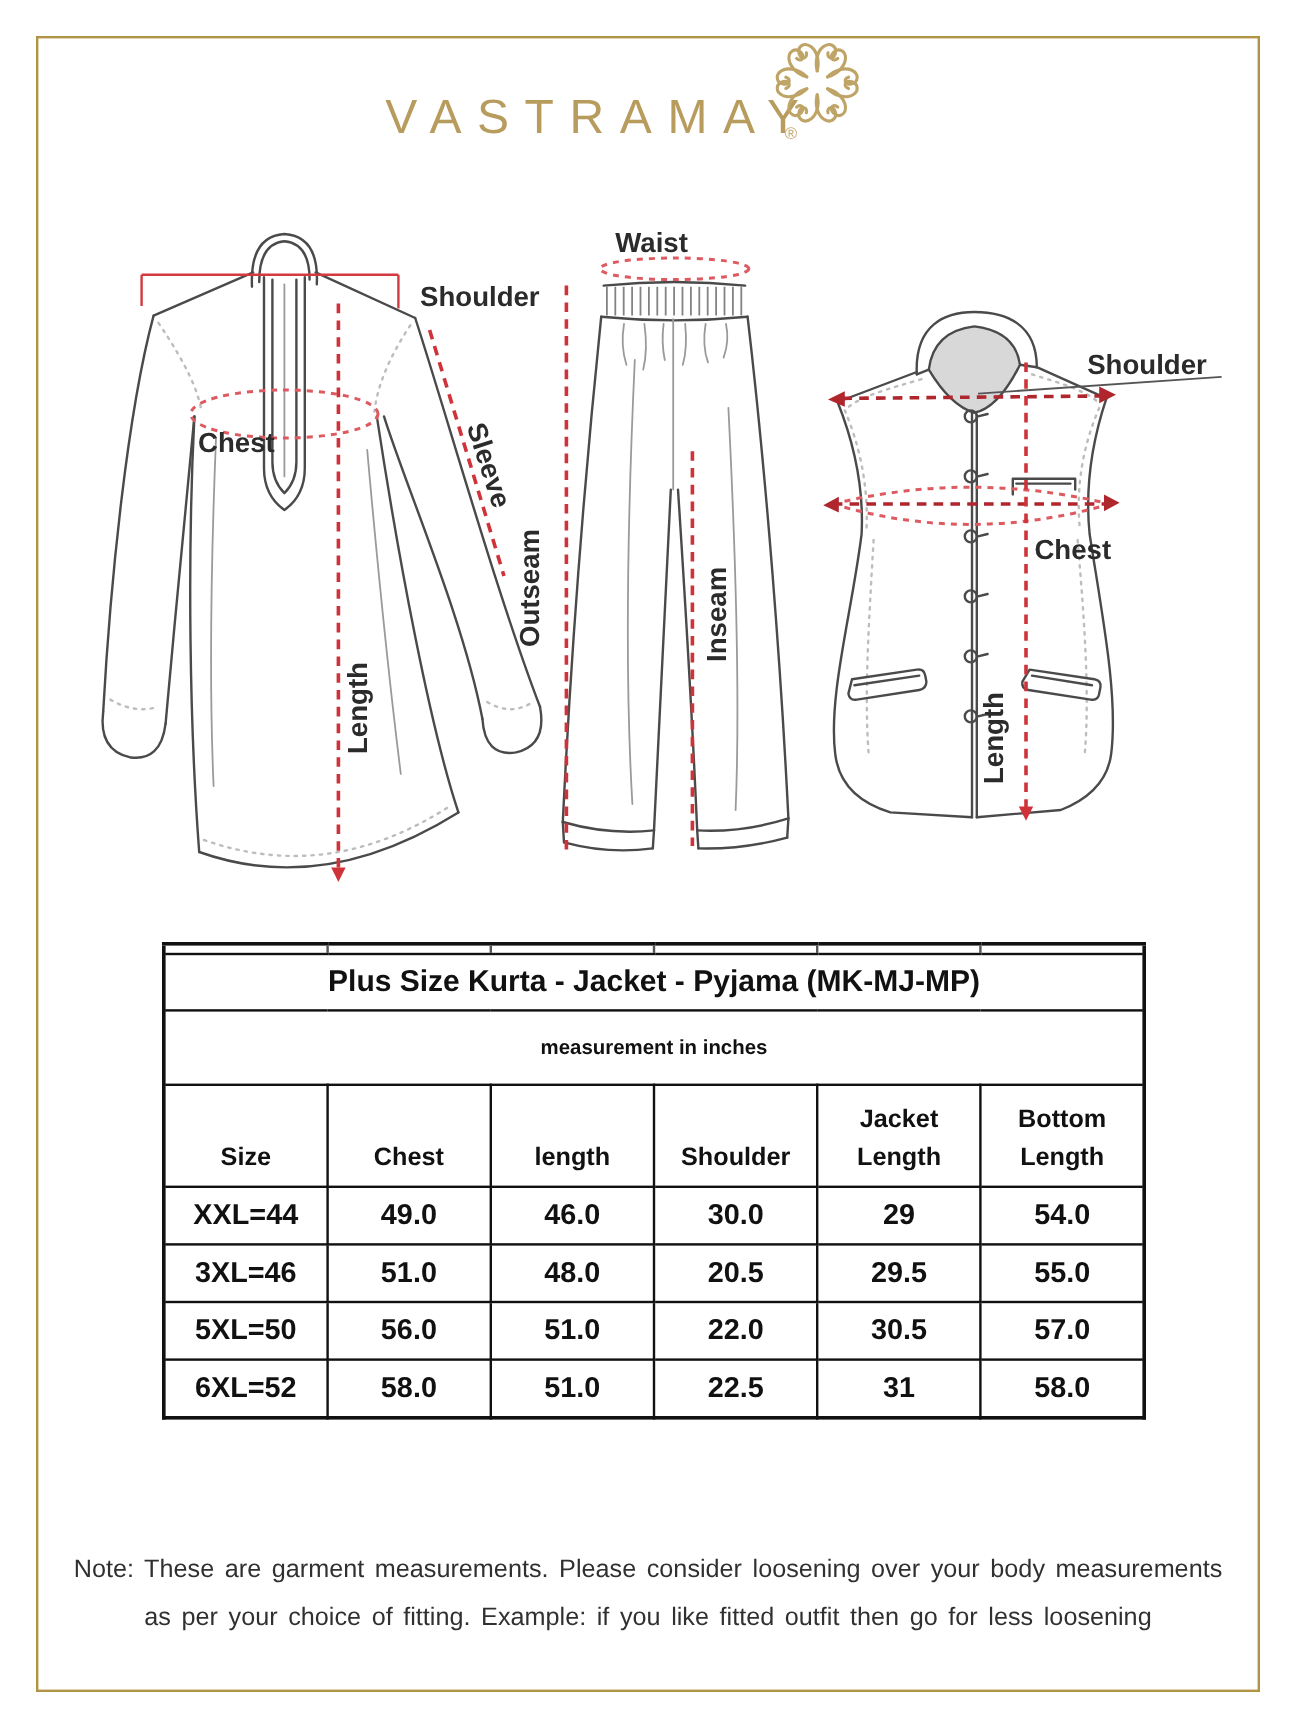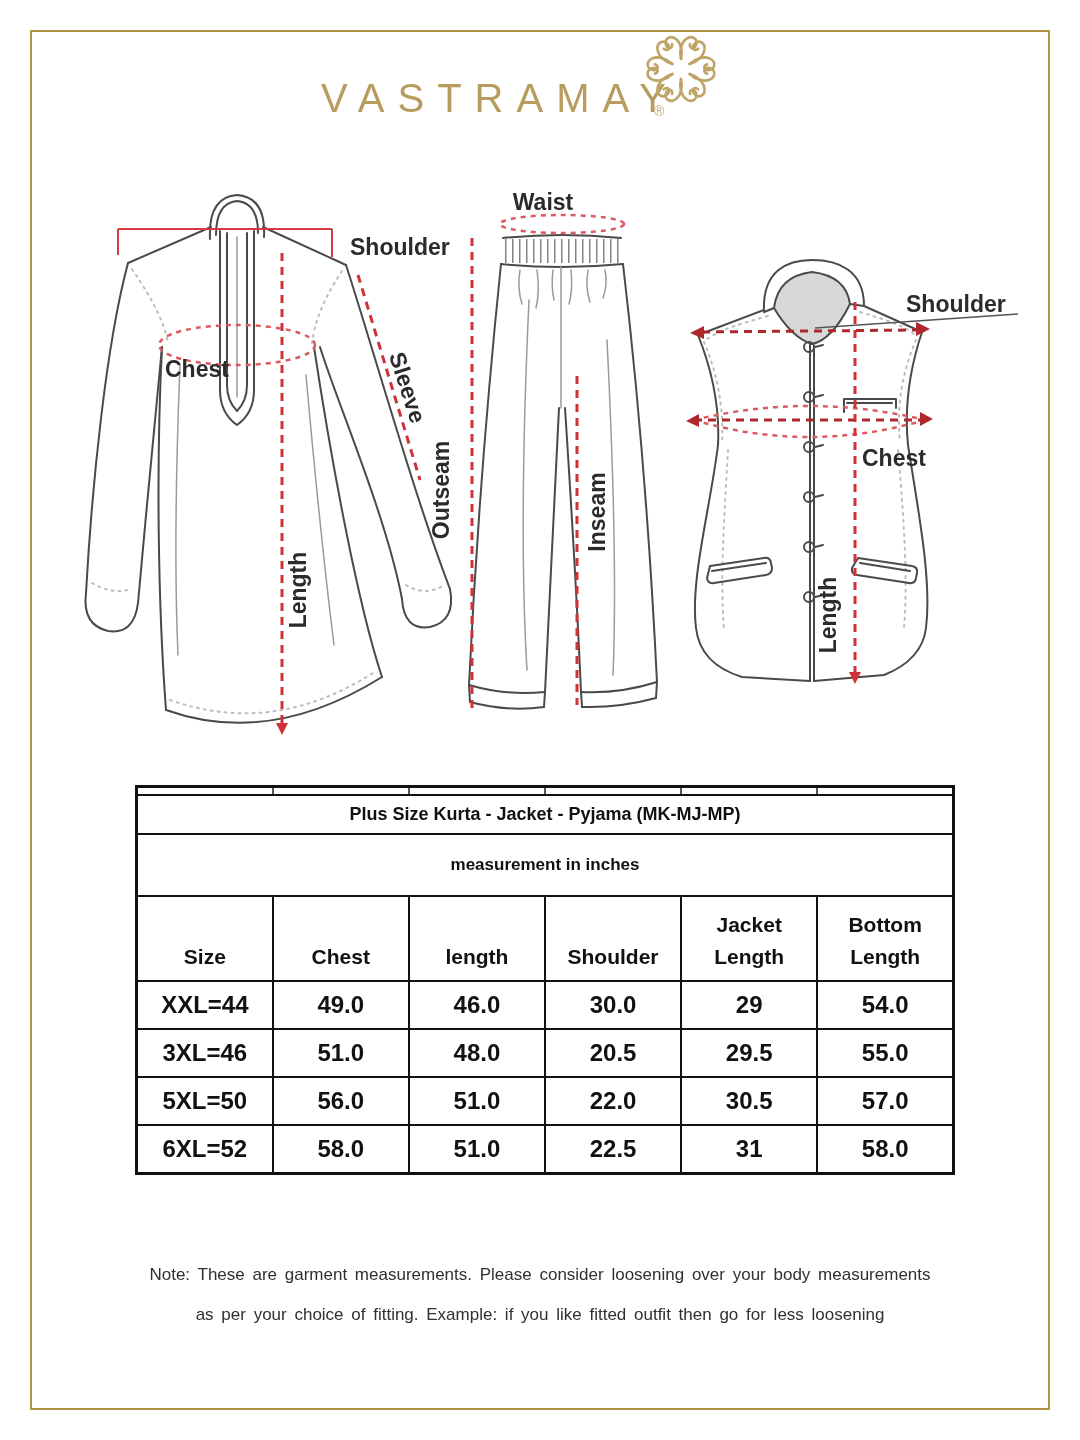--- a/index.html
+++ b/index.html
@@ -26,28 +26,28 @@
   .red-solid{stroke:#d23a40;stroke-width:2;fill:none;}
   .red-fill{fill:#cf3339;}
 
   
   .table-wrap{position:absolute;left:135px;top:785px;width:820px;}
   table.size-chart{width:100%;table-layout:fixed;border-collapse:collapse;
                    border:3px solid #111;color:#111;font-weight:bold;}
   table.size-chart td,table.size-chart th{border:2px solid #111;text-align:center;vertical-align:middle;}
   tr.sliver td{height:6px;border-top:3px solid #111;border-bottom:2px solid #111;border-left:none;border-right:none;padding:0;}
   tr.sliver td + td{border-left:2px solid #555;}
-  tr.title-row td{font-size:18px;padding:8px 0;}
+  tr.title-row td{font-size:25px;padding:8px 0;}
   tr.subtitle-row td{font-size:17px;padding:20px 0;}
   tr.header-row th{font-size:21px;height:74px;vertical-align:bottom;padding-bottom:8px;line-height:1.5;margin-left:41px;}
   tr.data-row td{font-size:24px;padding:9px 0;}
 
   
-  .note{position:absolute;left:60px;right:60px;top:1255px;text-align:center;
-        font-size:17px;line-height:40px;color:#303030;word-spacing:3px;}
+  .note{position:absolute;left:60px;right:60px;top:1288px;text-align:center;
+        font-size:21px;line-height:40px;color:#303030;word-spacing:3px;}
 </style>
 </head>
 <body>
 
 <div class="page">
   <div class="gold-frame"></div>
 
   <header class="logo">
     <span class="logo-text">VASTRAMAY</span>
     <span class="logo-reg">®</span>

